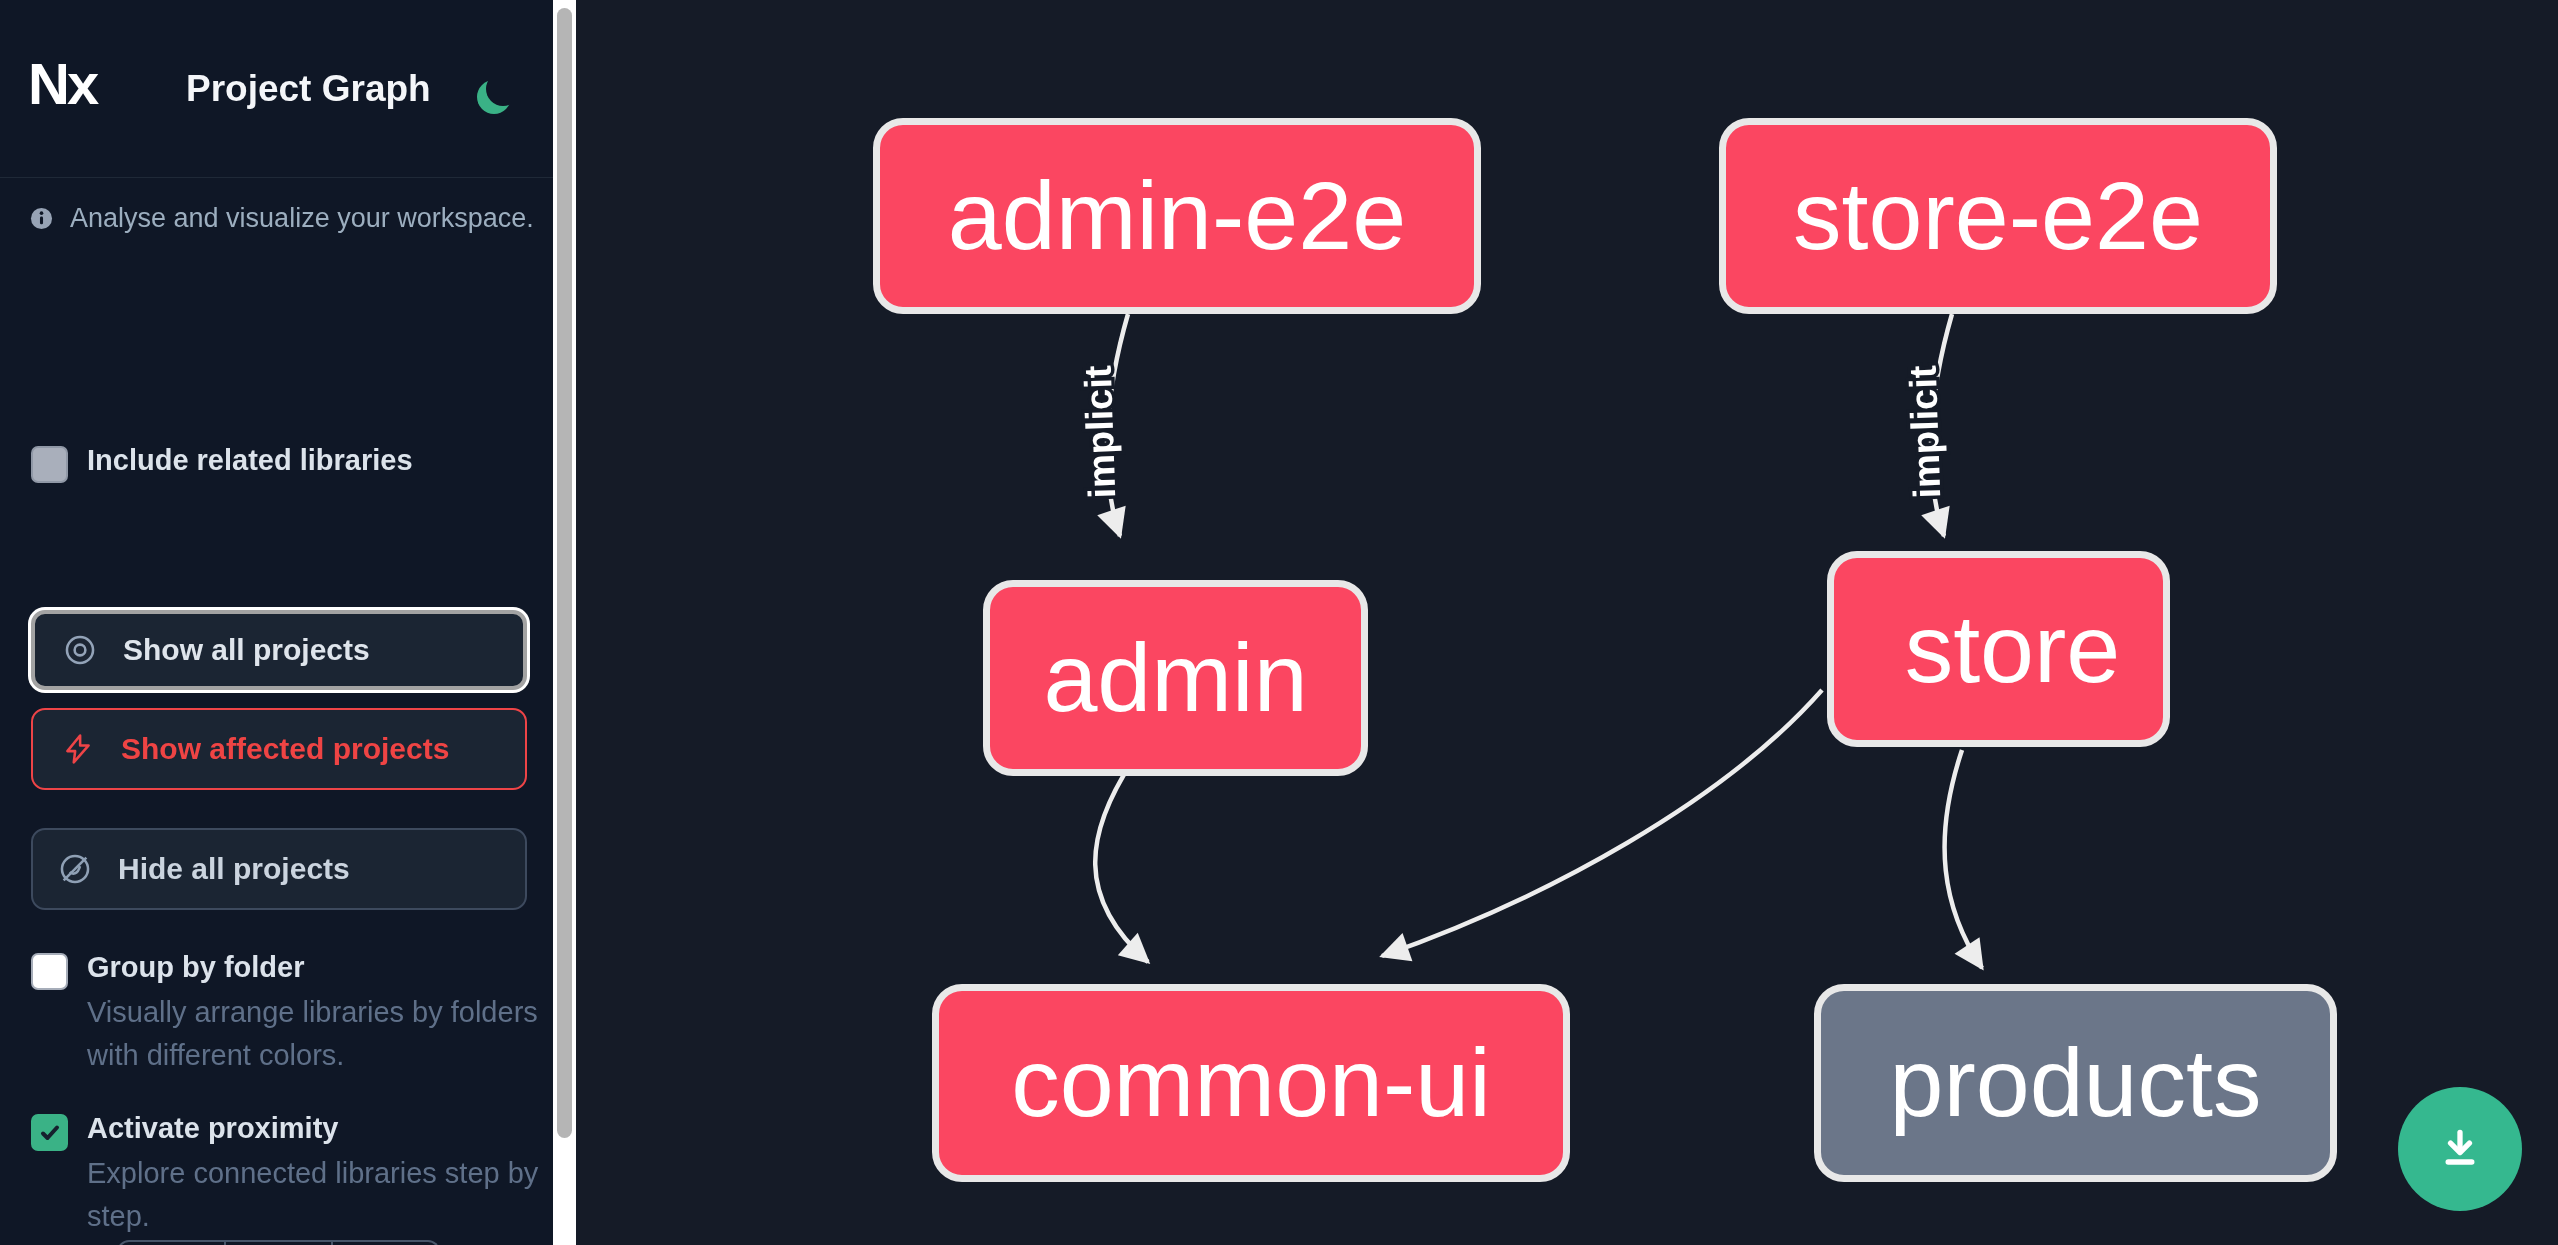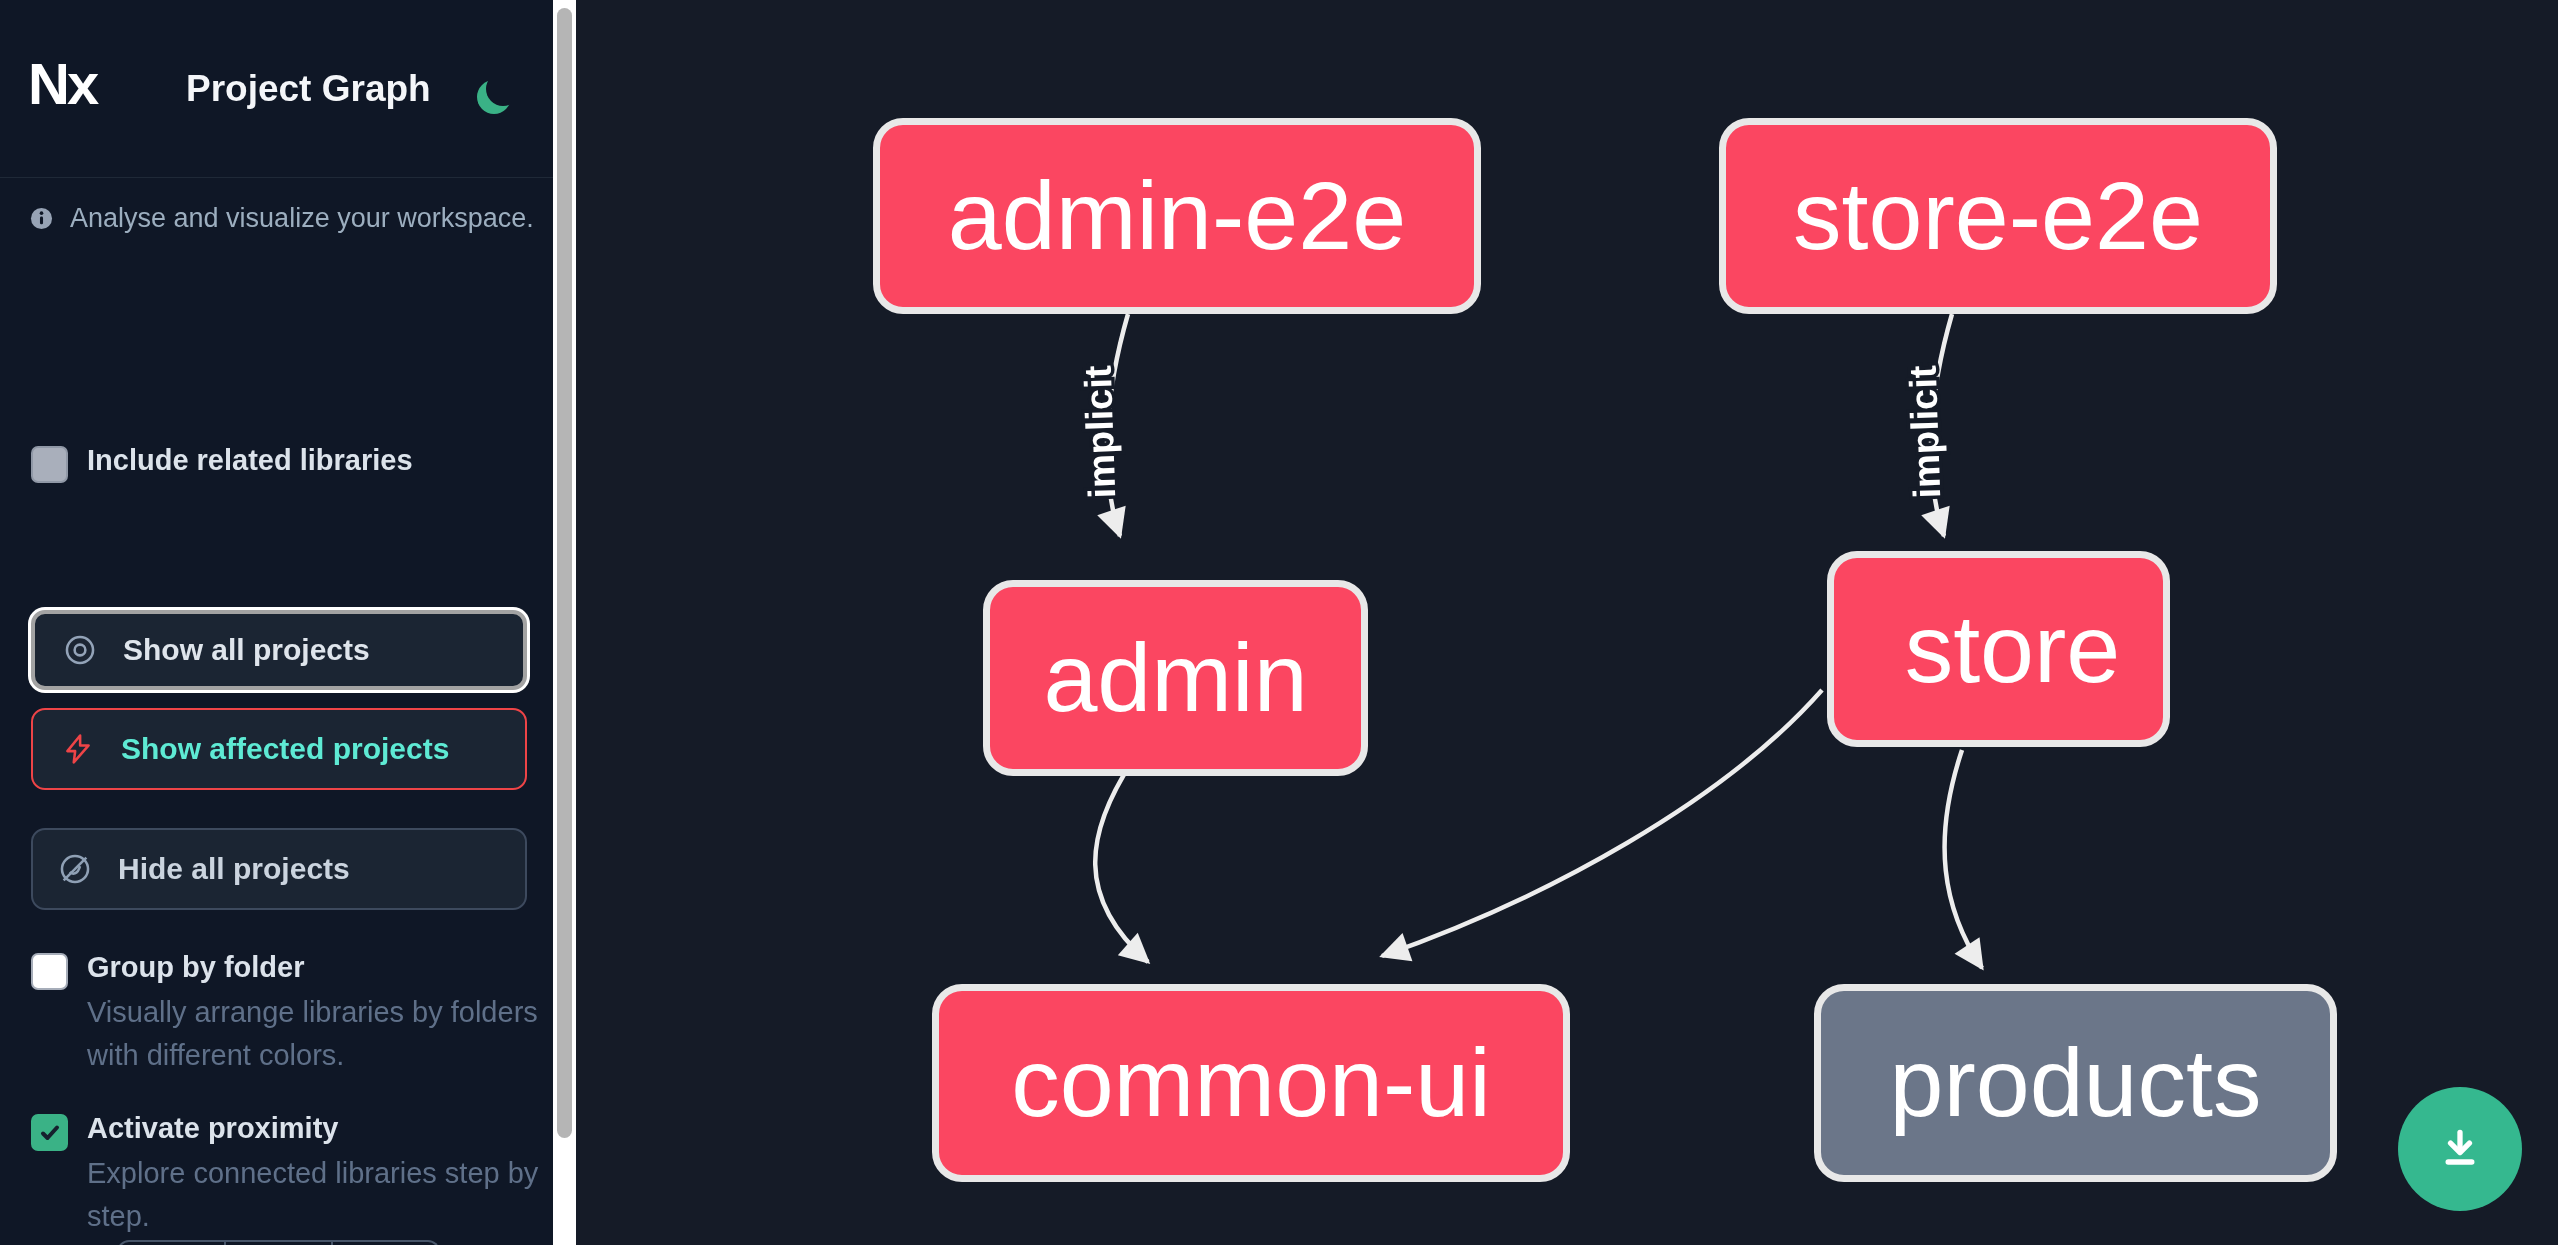--- a/index.html
+++ b/index.html
@@ -37,21 +37,21 @@
   .cb-label{position:absolute;left:56px;top:0;font-size:29px;font-weight:700;color:#dce3eb;}
   .cb-desc{position:absolute;left:56px;top:40px;width:455px;font-size:29px;line-height:43px;color:#5f7089;}
   
   .sb-btn{position:absolute;left:31px;width:496px;height:82px;border-radius:14px;
           background:#1b2533;display:flex;align-items:center;gap:26px;padding:0 0 0 28px;
           box-sizing:border-box;border:2px solid #3d4a5e;cursor:pointer;}
   .sb-btn .lbl{font-size:30px;font-weight:700;color:#cbd4df;}
   .sb-btn.focused{border:4px solid #a3a3a3;box-shadow:0 0 0 3px #ffffff;}
   .sb-btn.focused .lbl{color:#dfe5ec;}
   .sb-btn.affected{border:2px solid #ee4447;}
-  .sb-btn.affected .lbl{color:#5eead4;}
+  .sb-btn.affected .lbl{color:#ef4444;}
   
   .segmented{position:absolute;left:117px;top:1240px;width:323px;height:22px;
           border:2px solid #475569;border-bottom:0;border-radius:12px 12px 0 0;
           display:flex;box-sizing:border-box;}
   .segmented .seg{flex:1;}
   .segmented .seg + .seg{border-left:2px solid #475569;}
   
   .scrollbar{position:absolute;left:553px;top:0;width:23px;height:1245px;background:#ffffff;}
   .scroll-thumb{position:absolute;left:4px;top:8px;width:15px;height:1130px;border-radius:8px;background:#b5b5b5;}
   

